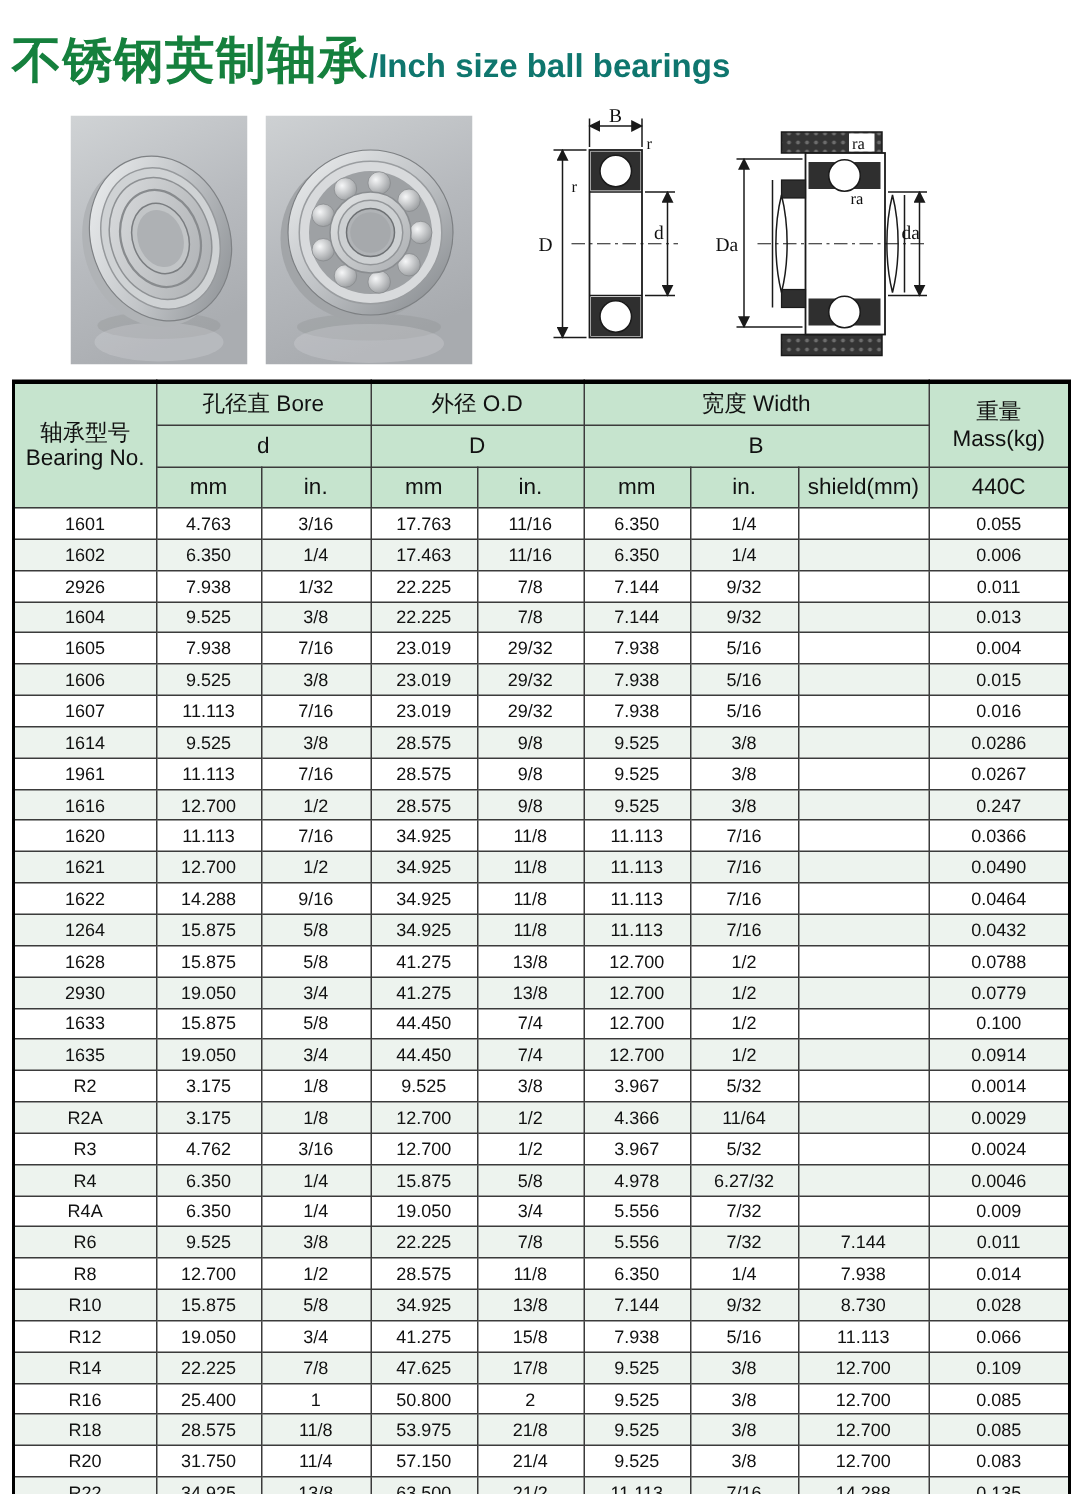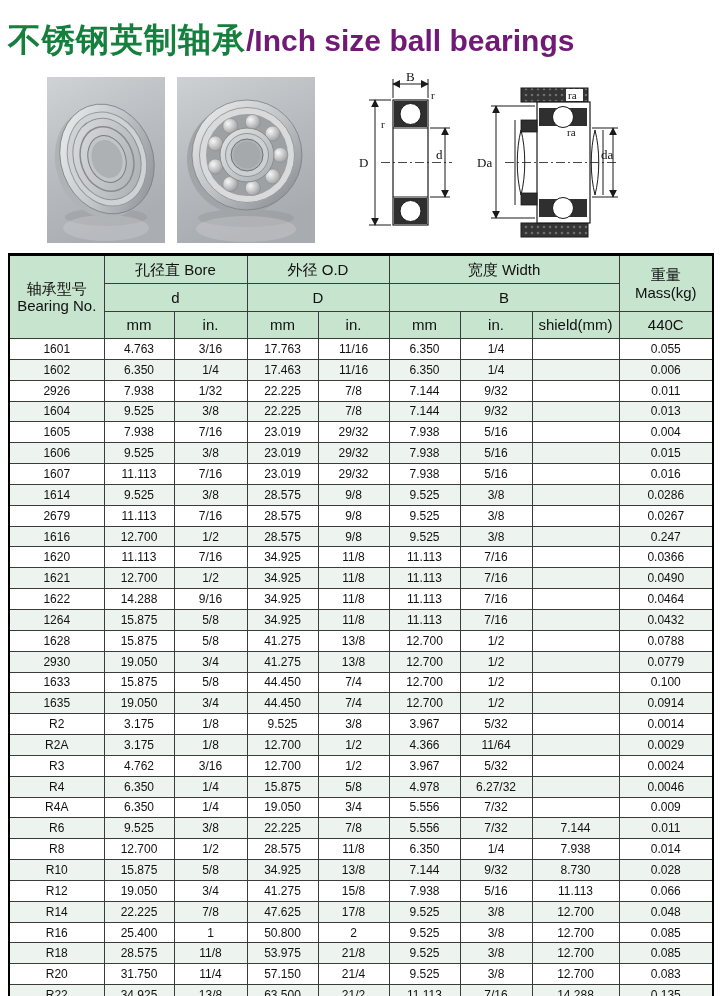--- a/index.html
+++ b/index.html
@@ -2,21 +2,21 @@
 <html><head>
 <meta charset="utf-8">
 <style>
   html,body{margin:0;padding:0;background:#ffffff;}
   #page{position:relative;width:720px;height:996px;background:#ffffff;overflow:hidden;
         font-family:"Liberation Sans","DejaVu Sans",sans-serif;}
 
   
   #title{position:absolute;left:8px;top:18px;white-space:nowrap;}
   #title .zh{font-size:33px;font-weight:bold;color:#15803d;letter-spacing:1px;}
-  #title .en{font-size:30px;font-weight:bold;color:#701a75;}
+  #title .en{font-size:22px;font-weight:bold;color:#0f766e;}
 
   
   .photo{position:absolute;top:77px;height:166px;}
   #photo1{left:47px;width:118px;}
   #photo2{left:177px;width:138px;}
   .photo svg{display:block;}
 
   
   #diagrams{position:absolute;left:355px;top:68px;width:365px;height:180px;}
   .dim-label{font-family:"Liberation Serif","DejaVu Serif",serif;font-size:13px;fill:#111;}
@@ -330,21 +330,21 @@
           <td>9.525</td>
           <td>3/8</td>
           <td>28.575</td>
           <td>9/8</td>
           <td>9.525</td>
           <td>3/8</td>
           <td></td>
           <td>0.0286</td>
         </tr>
         <tr>
-          <td>2679</td>
+          <td>1961</td>
           <td>11.113</td>
           <td>7/16</td>
           <td>28.575</td>
           <td>9/8</td>
           <td>9.525</td>
           <td>3/8</td>
           <td></td>
           <td>0.0267</td>
         </tr>
         <tr class="alt">
@@ -547,21 +547,21 @@
         </tr>
         <tr class="alt">
           <td>R14</td>
           <td>22.225</td>
           <td>7/8</td>
           <td>47.625</td>
           <td>17/8</td>
           <td>9.525</td>
           <td>3/8</td>
           <td>12.700</td>
-          <td>0.048</td>
+          <td>0.109</td>
         </tr>
         <tr>
           <td>R16</td>
           <td>25.400</td>
           <td>1</td>
           <td>50.800</td>
           <td>2</td>
           <td>9.525</td>
           <td>3/8</td>
           <td>12.700</td>

